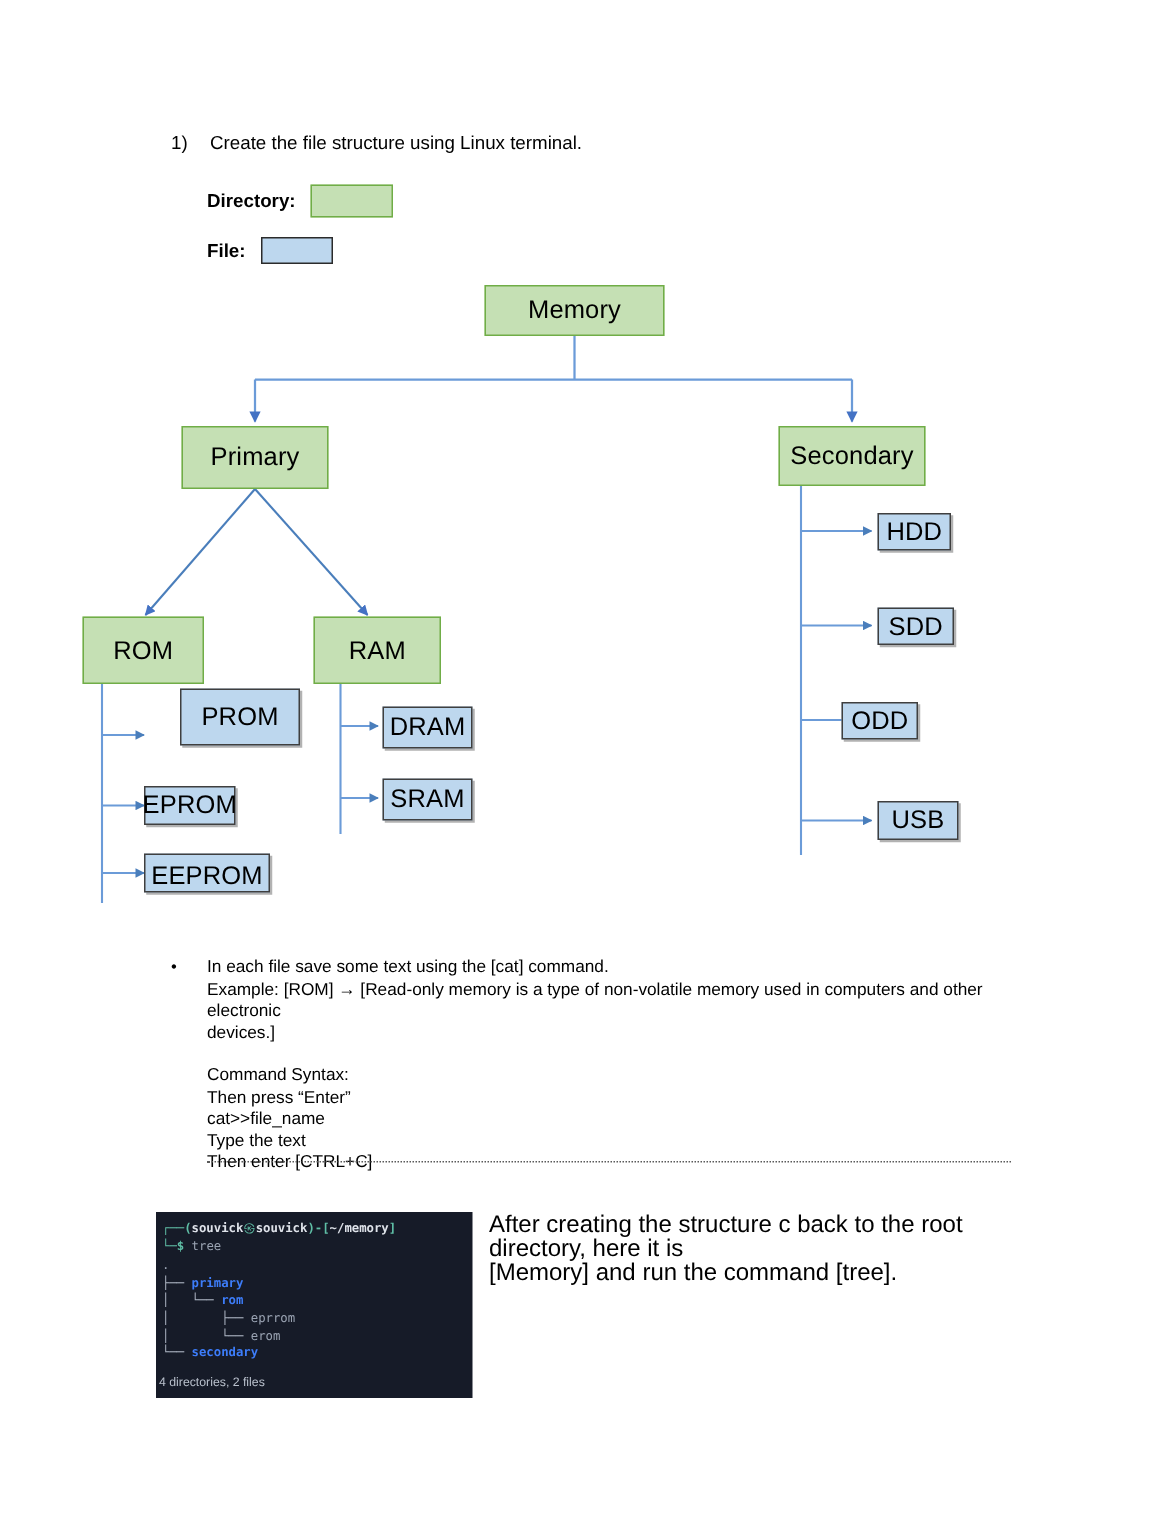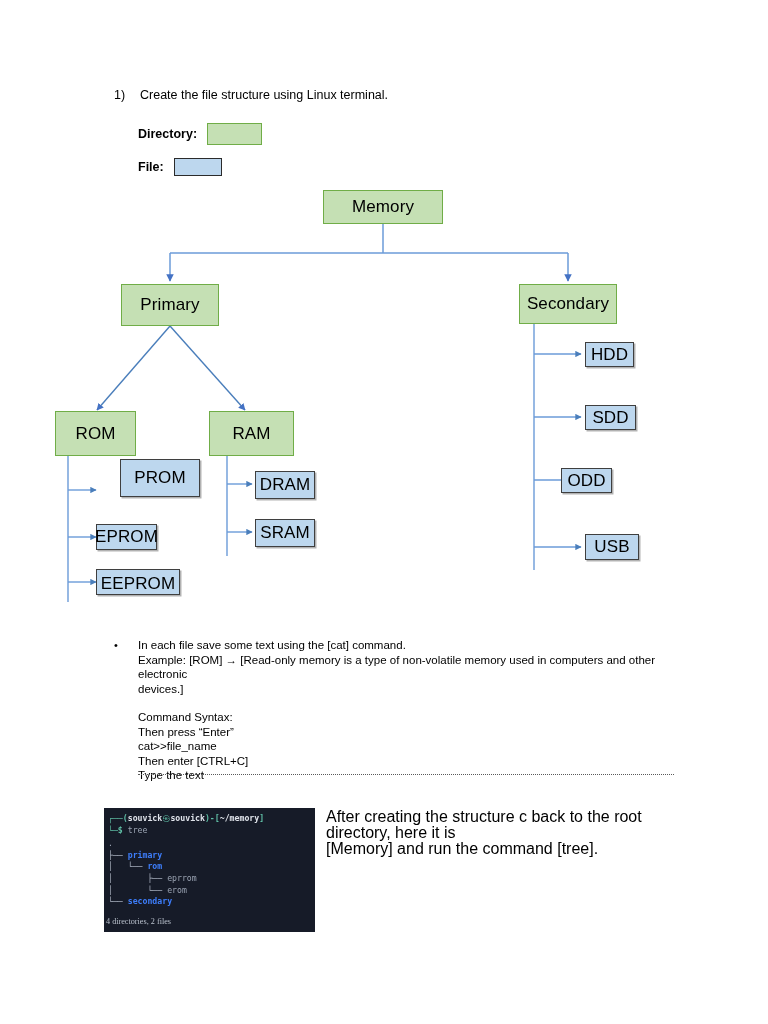--- a/index.html
+++ b/index.html
@@ -153,21 +153,21 @@
   .c-bold-green { color: #5fbfa6; font-weight: bold; }
   .c-blue { color: #3d7dfa; font-weight: bold; }
   .c-dim { color: #9aa3b2; }
   .c-white { color: #dfe3ea; }
   .c-tree { color: #aeb6c4; }
   .term-footer {
     position: absolute;
     left: 0;
     bottom: 4px;
     width: 100%;
-    font-family: Liberation Serif, serif;
+    font-family: Liberation Sans, sans-serif;
     font-size: 8.2px;
     line-height: 11.6px;
     color: #b9c0cc;
     padding-left: 2px;
     white-space: pre;
     margin-top: 12px;
   }
 
   .side-note {
     position: absolute;
@@ -307,22 +307,22 @@
   <div class="bullet-block">
     <span class="bullet-dot">•</span>
     <div class="bullet-body">
       <p>In each file save some text using the [cat] command.</p>
       <p>Example: [ROM] → [Read-only memory is a type of non-volatile memory used in computers and other electronic</p>
       <p>devices.]</p>
       <div class="spacer"></div>
       <p>Command Syntax:</p>
       <p>Then press “Enter”</p>
       <p>cat&gt;&gt;file_name</p>
+      <p>Type the text</p>
       <p>Then enter [CTRL+C]</p>
-      <p>Type the text</p>
     </div>
   </div>
 
   <div class="divider"></div>
 
   <div class="terminal">
     <div class="term-line"><span class="c-bold-green">┌──(</span><span class="c-white" style="font-weight:bold">souvick</span><span class="c-green">㉿</span><span class="c-white" style="font-weight:bold">souvick</span><span class="c-bold-green">)-[</span><span class="c-white" style="font-weight:bold">~/memory</span><span class="c-bold-green">]</span></div>
 
     <div class="term-line"><span class="c-bold-green">└─</span><span class="c-bold-green">$</span><span class="c-dim"> <span>tree</span></span></div>
 

